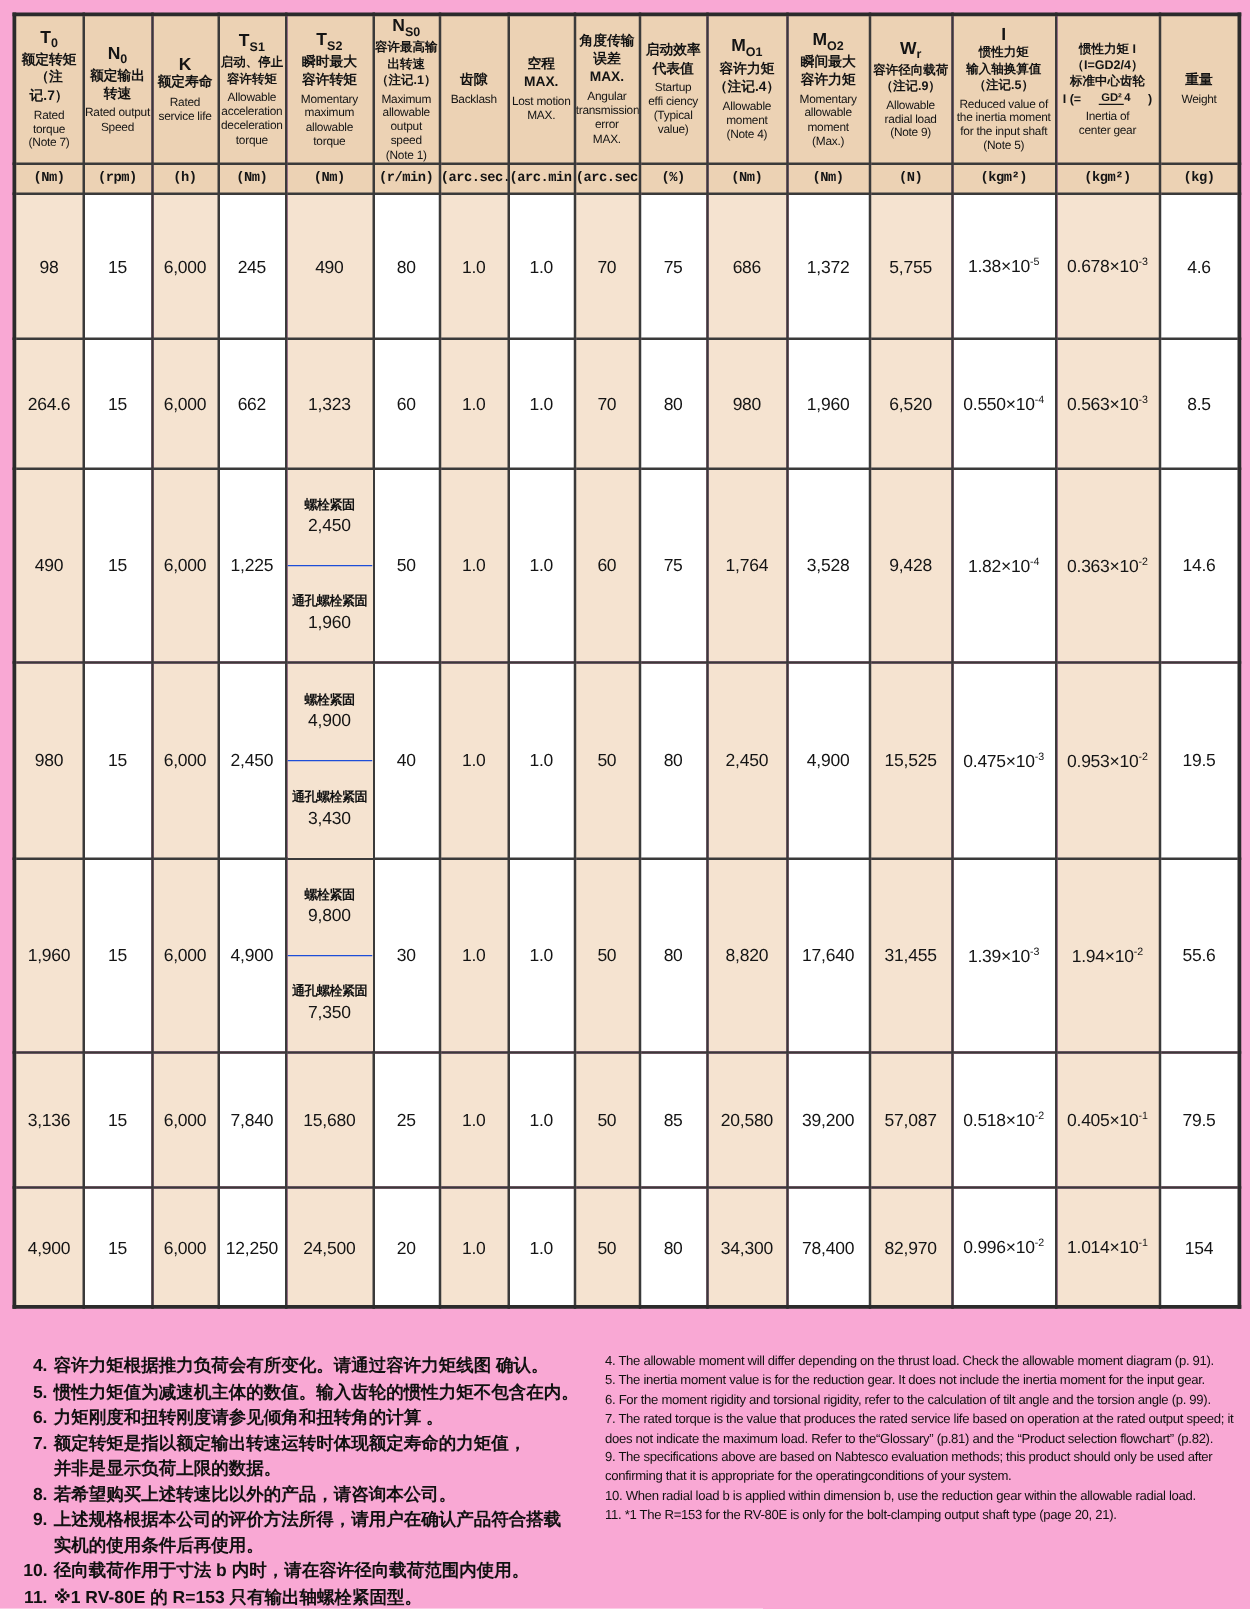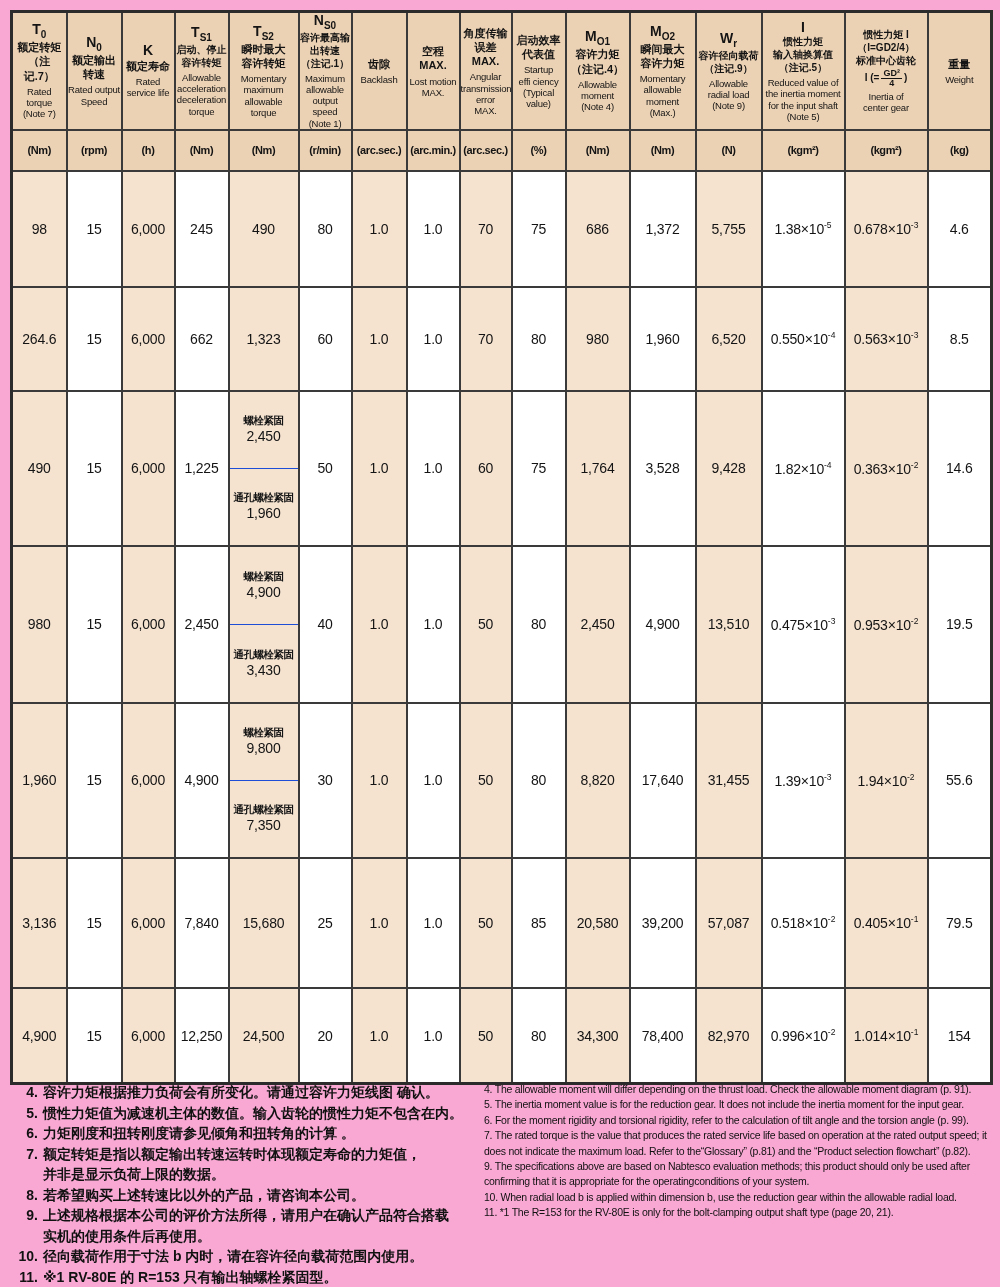--- a/index.html
+++ b/index.html
@@ -11,32 +11,32 @@
 
   tr.hrow{height:116px;}
   tr.hrow th{background:#ecd2b4;font-weight:normal;}
   .sym{font-size:14px;font-weight:bold;line-height:1.1;}
   .sym sub{font-size:10px;font-weight:bold;}
   .zh{font-size:11px;font-weight:bold;line-height:1.3;white-space:pre-line;}
   .narrow .zh{font-size:10px;}
   .tight .zh{font-size:10px;}
   .en{font-size:9.5px;line-height:1.18;white-space:pre-line;margin-top:3px;letter-spacing:-0.2px;}
   .formula{font-size:10px;font-weight:bold;margin-top:2px;}
-  .frac{display:inline-flex;flex-direction:column;vertical-align:middle;line-height:1;margin:0 2px;}
+  .frac{display:inline-flex;vertical-align:middle;line-height:1;margin:0 14px;}
   .fnum{border-bottom:1px solid #141414;padding:0 2px;font-size:9px;}
   .fden{font-size:9px;}
 
-  tr.units{height:41px;}
+  tr.units{height:24px;font-family:Liberation Mono, monospace;}
   tr.units td{background:#ecd2b4;font-weight:bold;font-size:11px;letter-spacing:-0.4px;}
 
   tbody td{font-size:14px;background:#fff;letter-spacing:-0.2px;}
   tbody td:nth-child(odd){background:#f5e3d0;}
   tbody sup{font-size:8.5px;letter-spacing:0;}
   tr.r1{height:116px;} tr.r2{height:104px;} tr.r3{height:155px;} tr.r4{height:157px;}
-  tr.r5{height:155px;} tr.r6{height:130px;} tr.r7{height:96px;}
+  tr.r5{height:155px;} tr.r6{height:108px;} tr.r7{height:96px;}
 
   td.splitcell{position:relative;}
   .split{position:absolute;inset:0;display:flex;flex-direction:column;justify-content:flex-end;}
   .split-half{flex:1;display:flex;flex-direction:column;justify-content:center;align-items:center;}
   .split-half + .split-half{border-top:1px solid #1d4ed8;}
   .split-label{font-size:10.5px;font-weight:bold;line-height:1.2;letter-spacing:-0.5px;}
   .split-value{font-size:14px;line-height:1.3;}
 
   .notes{position:absolute;left:12px;top:1082px;width:980px;display:flex;}
   .notes-zh{width:460px;flex:none;}
@@ -301,21 +301,21 @@
       </div>
     </div>
   </td>
   <td>40</td>
   <td>1.0</td>
   <td>1.0</td>
   <td>50</td>
   <td>80</td>
   <td>2,450</td>
   <td>4,900</td>
-  <td>13,510</td>
+  <td>15,525</td>
   <td><span>0.475×10</span><sup>-3</sup></td>
   <td><span>0.953×10</span><sup>-2</sup></td>
   <td>19.5</td>
 </tr>
 <tr class="r5">
   <td>1,960</td>
   <td>15</td>
   <td>6,000</td>
   <td>4,900</td>
   <td class="splitcell">

